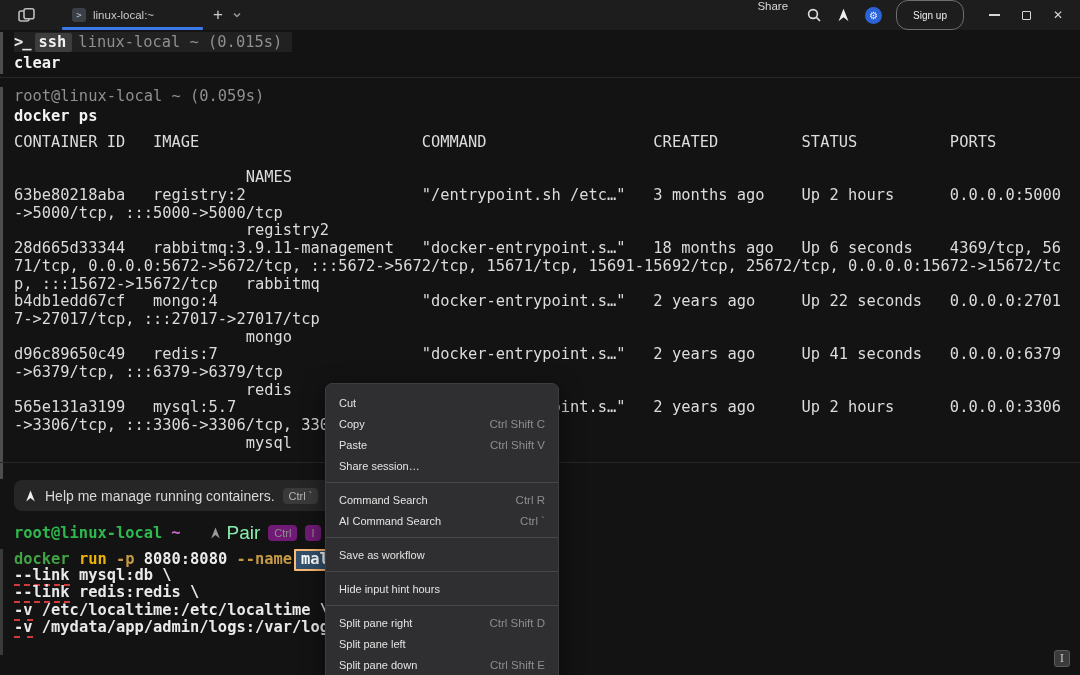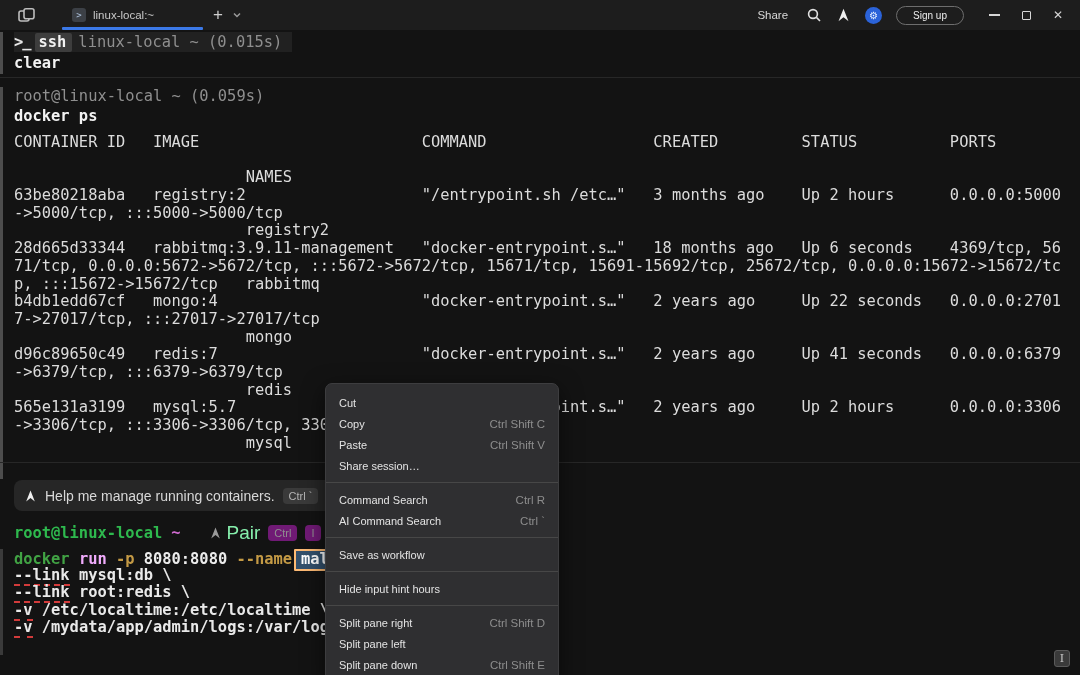--- a/index.html
+++ b/index.html
@@ -11,21 +11,21 @@
   }
   
   .titlebar { position:absolute; top:0; left:0; right:0; height:30px; background:#1d1d1d; z-index:5; }
   .win-icon { position:absolute; left:18px; top:8px; width:18px; height:14px; }
   .tab { position:absolute; left:62px; top:0; width:140px; height:30px; display:flex; align-items:center; gap:7px; padding-left:10px; cursor:default; }
   .tab-icon { width:14px; height:14px; background:#3c4046; border-radius:3px; color:#aec3de; font-size:9px; line-height:14px; text-align:center; font-family:"DejaVu Sans Mono",monospace; }
   .tab-label { font-size:11.5px; color:#c9c9c9; white-space:nowrap; }
   .tab-underline { position:absolute; left:62px; top:27px; width:141px; height:3px; background:#3b79e8; border-radius:1px; }
   .tab-plus { position:absolute; left:207px; top:3px; width:22px; height:24px; color:#cfcfcf; font-size:17px; text-align:center; line-height:24px; }
   .tab-chevron { position:absolute; left:231px; top:9px; }
-  .tb-right { position:absolute; right:6px; top:0; height:30px; display:flex; align-items:center; }
+  .tb-right { position:absolute; right:6px; top:0; height:30px; display:flex; }
   .share { font-size:11.5px; color:#d8d8d8; margin-right:18px; }
   .tb-ic { margin-right:14px; display:flex; align-items:center; }
   .blue-circle { width:17px; height:17px; border-radius:50%; background:#2b63d9; color:#e8f0ff; font-size:10px; line-height:17px; text-align:center; }
   .signup { border:1px solid #6e6e6e; border-radius:12px; padding:3px 16px; color:#efefef; font-size:10px; background:transparent; margin-right:14px; }
   .winbtn { width:32px; height:30px; display:flex; align-items:center; justify-content:center; color:#d6d6d6; }
   .min-shape { width:11px; height:1.5px; background:#d6d6d6; }
   .max-shape { width:9px; height:9px; border:1.2px solid #d6d6d6; border-radius:1px; }
   .close-glyph { font-size:12px; }
 
   
@@ -56,21 +56,21 @@
   .promptrow { position:absolute; left:14px; top:492px; height:22px; display:flex; align-items:center; }
   .user { color:#2eb94e; font-weight:bold; }
   .tilde { color:#cf6bcf; font-weight:bold; margin-left:9px; }
   .pairwrap { display:flex; align-items:center; margin-left:28px; font-family:"Liberation Sans",sans-serif; }
   .pair-label { color:#86efac; font-size:19px; margin-left:5px; }
   .pair-chip { background:#701a75; color:#8f8f8f; border-radius:4px; font-size:11px; padding:2px 6px; margin-left:8px; }
 
   .cmdblock { position:absolute; left:14px; top:519px; font-weight:bold; }
   .cline { height:17.6px; line-height:17.6px; white-space:pre; color:#e9e9e9; }
   .tok-cmd { color:#41a344; }
-  .tok-sub { color:#f0abfc;margin-top:20px; }
+  .tok-sub { color:#eab308;margin-top:20px; }
   .tok-flag { color:#c49a45; }
   .tok-arg { color:#ececec; }
   .errflag { border-bottom:2px dashed #d23b3b; padding-bottom:0px; }
   .sel-box { display:inline-block; border:2px solid #fdba74; background:#33506c; color:#ffffff;
              padding:0 16px 1px 5px; margin-left:2px; border-radius:1px; line-height:17px; }
 
   
   .ctxmenu { position:absolute; left:325px; top:383px; width:234px; background:#2f2f31; border:1px solid #3d3d3f;
              border-radius:7px; box-shadow:0 6px 22px rgba(0,0,0,.55); z-index:10; padding:8px 0;
              font-family:"Liberation Sans",sans-serif; }
@@ -200,21 +200,21 @@
       <svg style="margin-left:12px" width="15" height="15" viewBox="0 0 16 16">
         <path d="M13.5 8a5.5 5.5 0 1 1-1.6-3.9" fill="none" stroke="#9aa7b5" stroke-width="1.5"></path>
         <polygon points="13.8,1.2 14.2,5.2 10.4,4.0" fill="#9aa7b5"></polygon>
       </svg>
     </span>
   </div>
 
   <div class="cmdblock">
     <div class="cline"><span class="tok-cmd">docker</span><span class="tok-sub"> run</span><span class="tok-flag"> -p</span><span class="tok-arg"> 8080:8080</span><span class="tok-flag"> --name</span><span class="sel-box">mal</span></div>
     <div class="cline"><span class="errflag">--link</span><span> mysql:db \</span></div>
-    <div class="cline"><span class="errflag">--link</span><span> root:redis \</span></div>
+    <div class="cline"><span class="errflag">--link</span><span> redis:redis \</span></div>
     <div class="cline"><span class="errflag">-v</span><span> /etc/localtime:/etc/localtime \</span></div>
     <div class="cline"><span class="errflag">-v</span><span> /mydata/app/admin/logs:/var/logs \</span></div>
   </div>
 </div>
 
 <div class="ctxmenu">
   <div class="mi">
       <span class="mi-label">Cut</span>
       <span class="mi-short"></span>
     </div>

